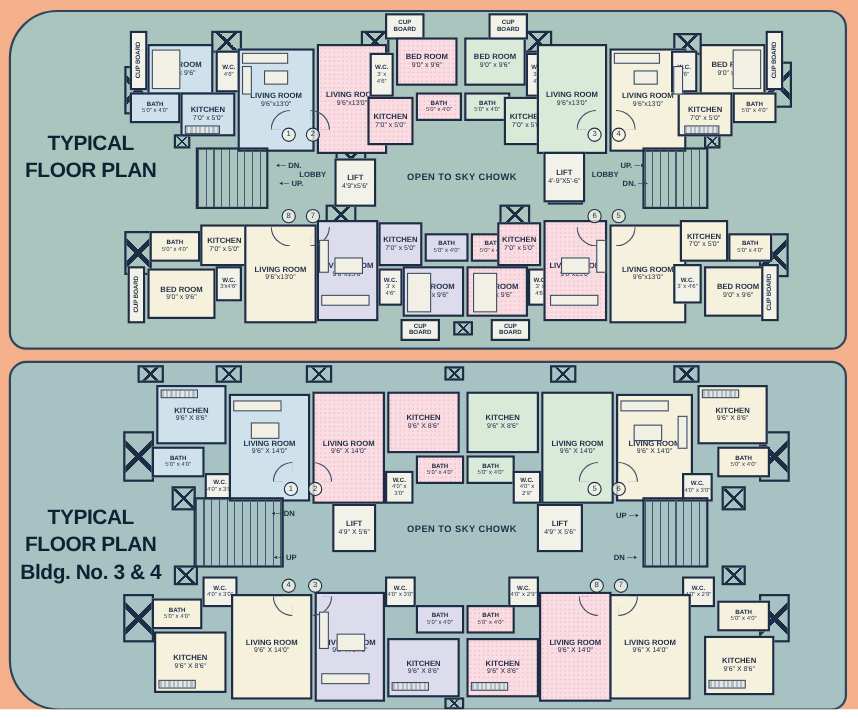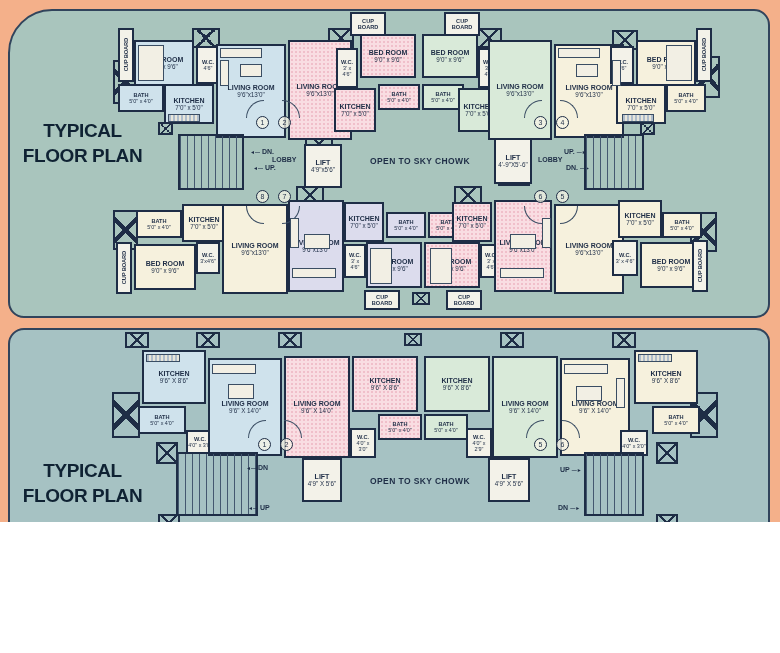--- a/index.html
+++ b/index.html
@@ -1,16 +1,16 @@
 <!DOCTYPE html>
 <html><head>
 <meta charset="utf-8">
 <style>
   html,body{margin:0;padding:0;}
-  .page{position:relative;width:780px;height:522px;background:#f4b08a;font-family:"Liberation Sans",sans-serif;color:#1e2d46;overflow:hidden;}
+  .page{position:relative;width:780px;height:645px;background:#f4b08a;font-family:"Liberation Sans",sans-serif;color:#1e2d46;overflow:hidden;}
   .panel{position:absolute;border:2px solid #31445c;box-sizing:border-box;}
   #panel1{left:8px;top:9px;width:762px;height:309px;background:#a9c5bd;border-radius:44px 16px 14px 16px;}
   #panel2{left:8px;top:328px;width:762px;height:318px;background:#a6c2c3;border-radius:16px 14px 14px 46px;}
   .title{position:absolute;width:145px;text-align:center;font-weight:bold;color:#0f2233;font-size:19px;line-height:1.32;letter-spacing:-0.4px;}
   .room{position:absolute;box-sizing:border-box;border:2px solid #1e2d46;display:flex;flex-direction:column;align-items:center;justify-content:center;text-align:center;line-height:1.12;overflow:hidden;}
   .rn{font-weight:bold;font-size:7px;white-space:nowrap;}
   .rd{font-size:6.3px;white-space:nowrap;}
   .sm .rn{font-size:5.6px;}
   .sm .rd{font-size:5.4px;white-space:normal;}
   .cupH .rn{font-size:5.6px;white-space:normal;}
@@ -40,20 +40,21 @@
   <div class="panel" id="panel1"></div>
   <div class="panel" id="panel2"></div>
 
   <div class="title" style="left:10px;top:118px;">
     <div>TYPICAL</div>
     <div>FLOOR PLAN</div>
   </div>
   <div class="title" style="left:10px;top:458px;">
     <div>TYPICAL</div>
     <div>FLOOR PLAN</div>
+    <div>Bldg. No. 3 &amp; 4</div>
   </div>
 
   <div class="xbox" style="left:113px;top:60px;width:25px;height:44px;"></div>
   <div class="xbox" style="left:192px;top:28px;width:28px;height:20px;"></div>
   <div class="xbox" style="left:328px;top:28px;width:26px;height:20px;"></div>
   <div class="xbox" style="left:476px;top:28px;width:26px;height:20px;"></div>
   <div class="xbox" style="left:612px;top:30px;width:26px;height:20px;"></div>
   <div class="xbox" style="left:694px;top:56px;width:26px;height:42px;"></div>
   <div class="xbox" style="left:158px;top:122px;width:15px;height:13px;"></div>
   <div class="xbox" style="left:640px;top:122px;width:15px;height:13px;"></div>

